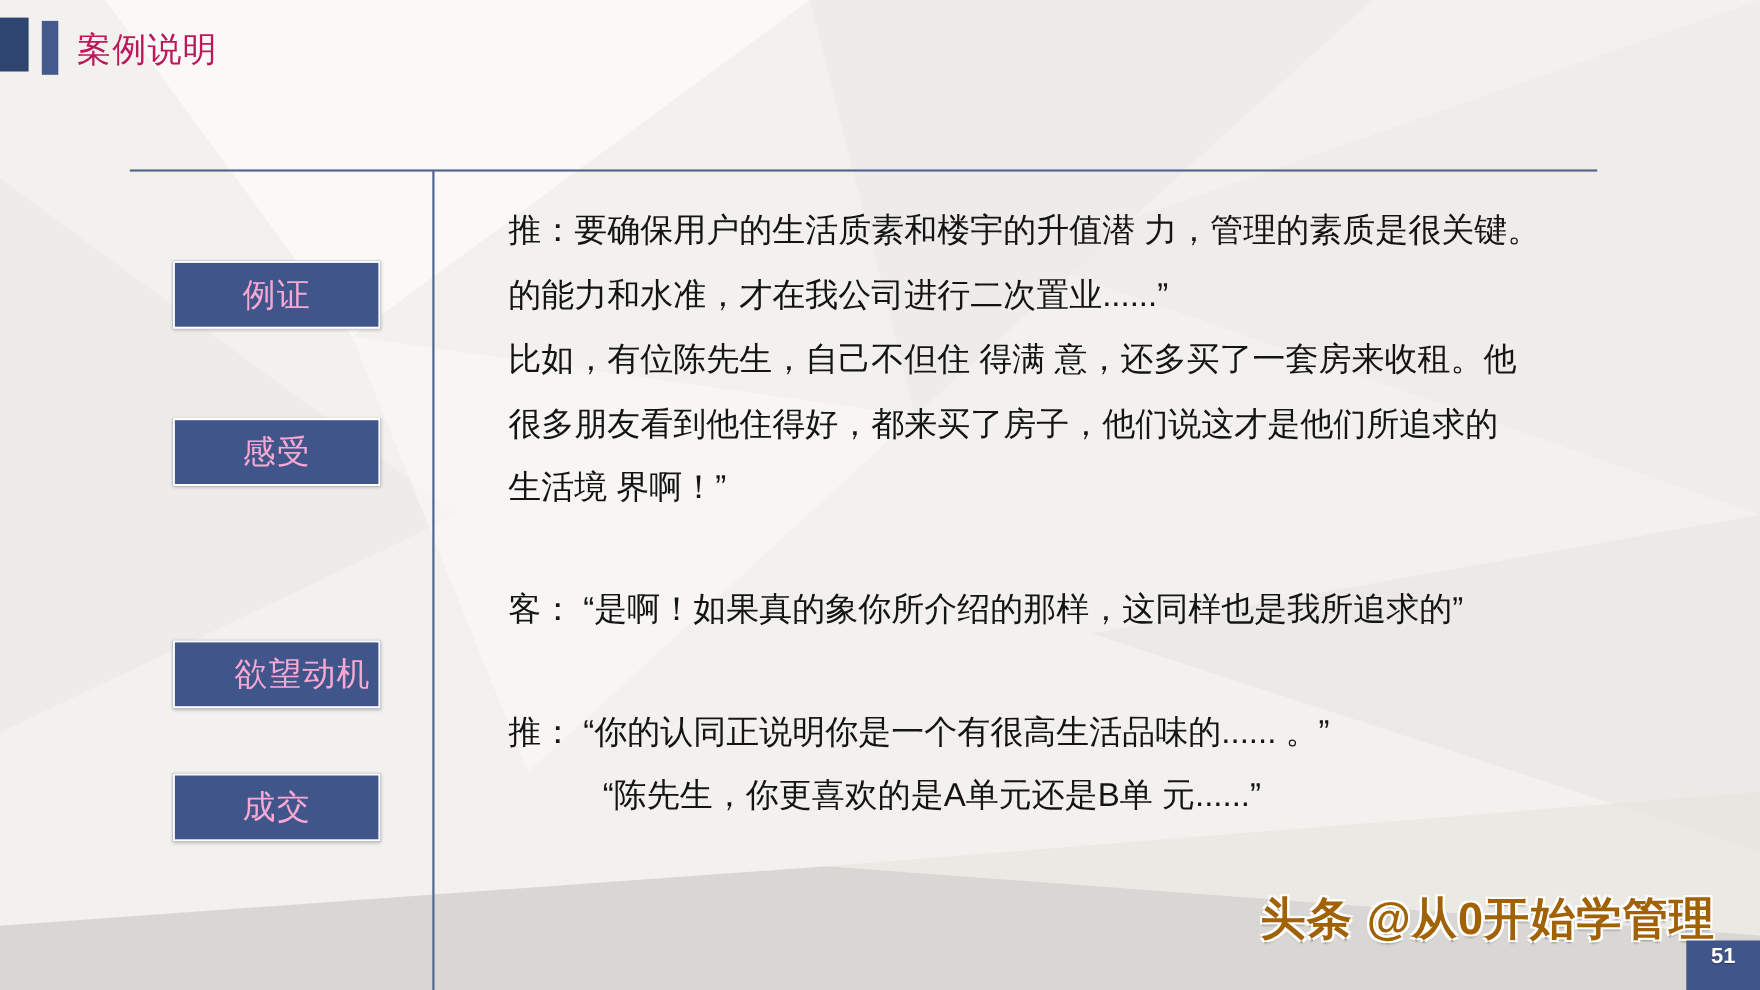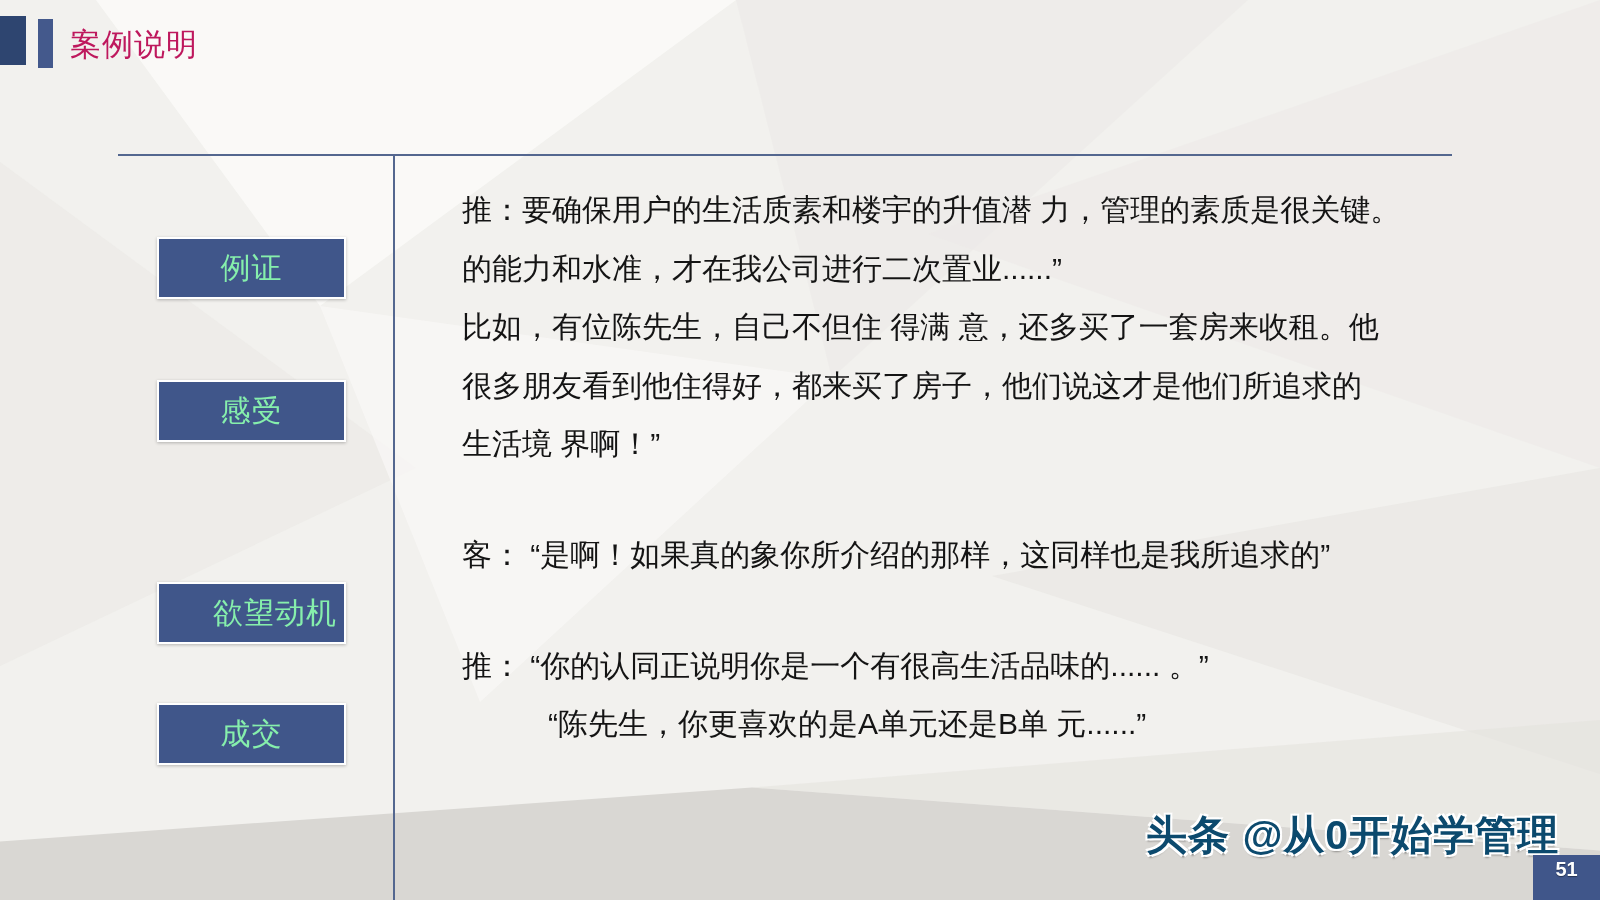--- a/index.html
+++ b/index.html
@@ -28,38 +28,38 @@
   .slide-title{position:absolute;left:70px;top:24px;font-size:31px;color:#be185d;letter-spacing:1px;}
 
   
   .h-rule{position:absolute;left:118px;top:154px;width:1334px;height:2px;background:#54678f;}
   .v-rule{position:absolute;left:393px;top:155px;width:2px;height:745px;background:#54678f;}
 
   
   .tag{
     position:absolute;left:157px;width:189px;height:62px;
     background:#40568a;border:2px solid #ffffff;box-sizing:border-box;
-    color:#86efac;font-size:30px;display:flex;align-items:center;justify-content:center;
+    color:#f9a8d4;font-size:30px;display:flex;align-items:center;justify-content:center;
     letter-spacing:1px;box-shadow:0 1px 3px rgba(0,0,0,.25);
   }
   .tag-1{top:237px;}
   .tag-2{top:380px;}
   .tag-3{top:582px;padding-left:47px;}
   .tag-4{top:703px;}
 
   
   .content{position:absolute;left:442px;top:181px;width:1040px;color:#141414;margin-left:20px;}
   .content .line{font-size:30px;line-height:58.6px;white-space:nowrap;}
   .gap-md{margin-top:52px;}
   .indent{padding-left:86px;}
 
   
   .watermark{
     position:absolute;left:1146px;top:808px;
-    font-size:41px;font-weight:bold;color:#0c4a6e;letter-spacing:1px;white-space:nowrap;
+    font-size:41px;font-weight:bold;color:#a16207;letter-spacing:1px;white-space:nowrap;
     text-shadow:-2px -2px 0 #fff,2px -2px 0 #fff,-2px 2px 0 #fff,2px 2px 0 #fff,0 3px 2px rgba(0,0,0,.35);
     text-align:center;
   }
   .page-box{
     position:absolute;right:0;bottom:0;width:67px;height:45px;background:#40568a;
     display:flex;justify-content:center;align-items:flex-start;
   }
   .page-num{color:#fff;font-size:20px;font-weight:bold;margin-top:3px;text-shadow:0 1px 1px rgba(0,0,0,.4);}
 </style>
 </head>

